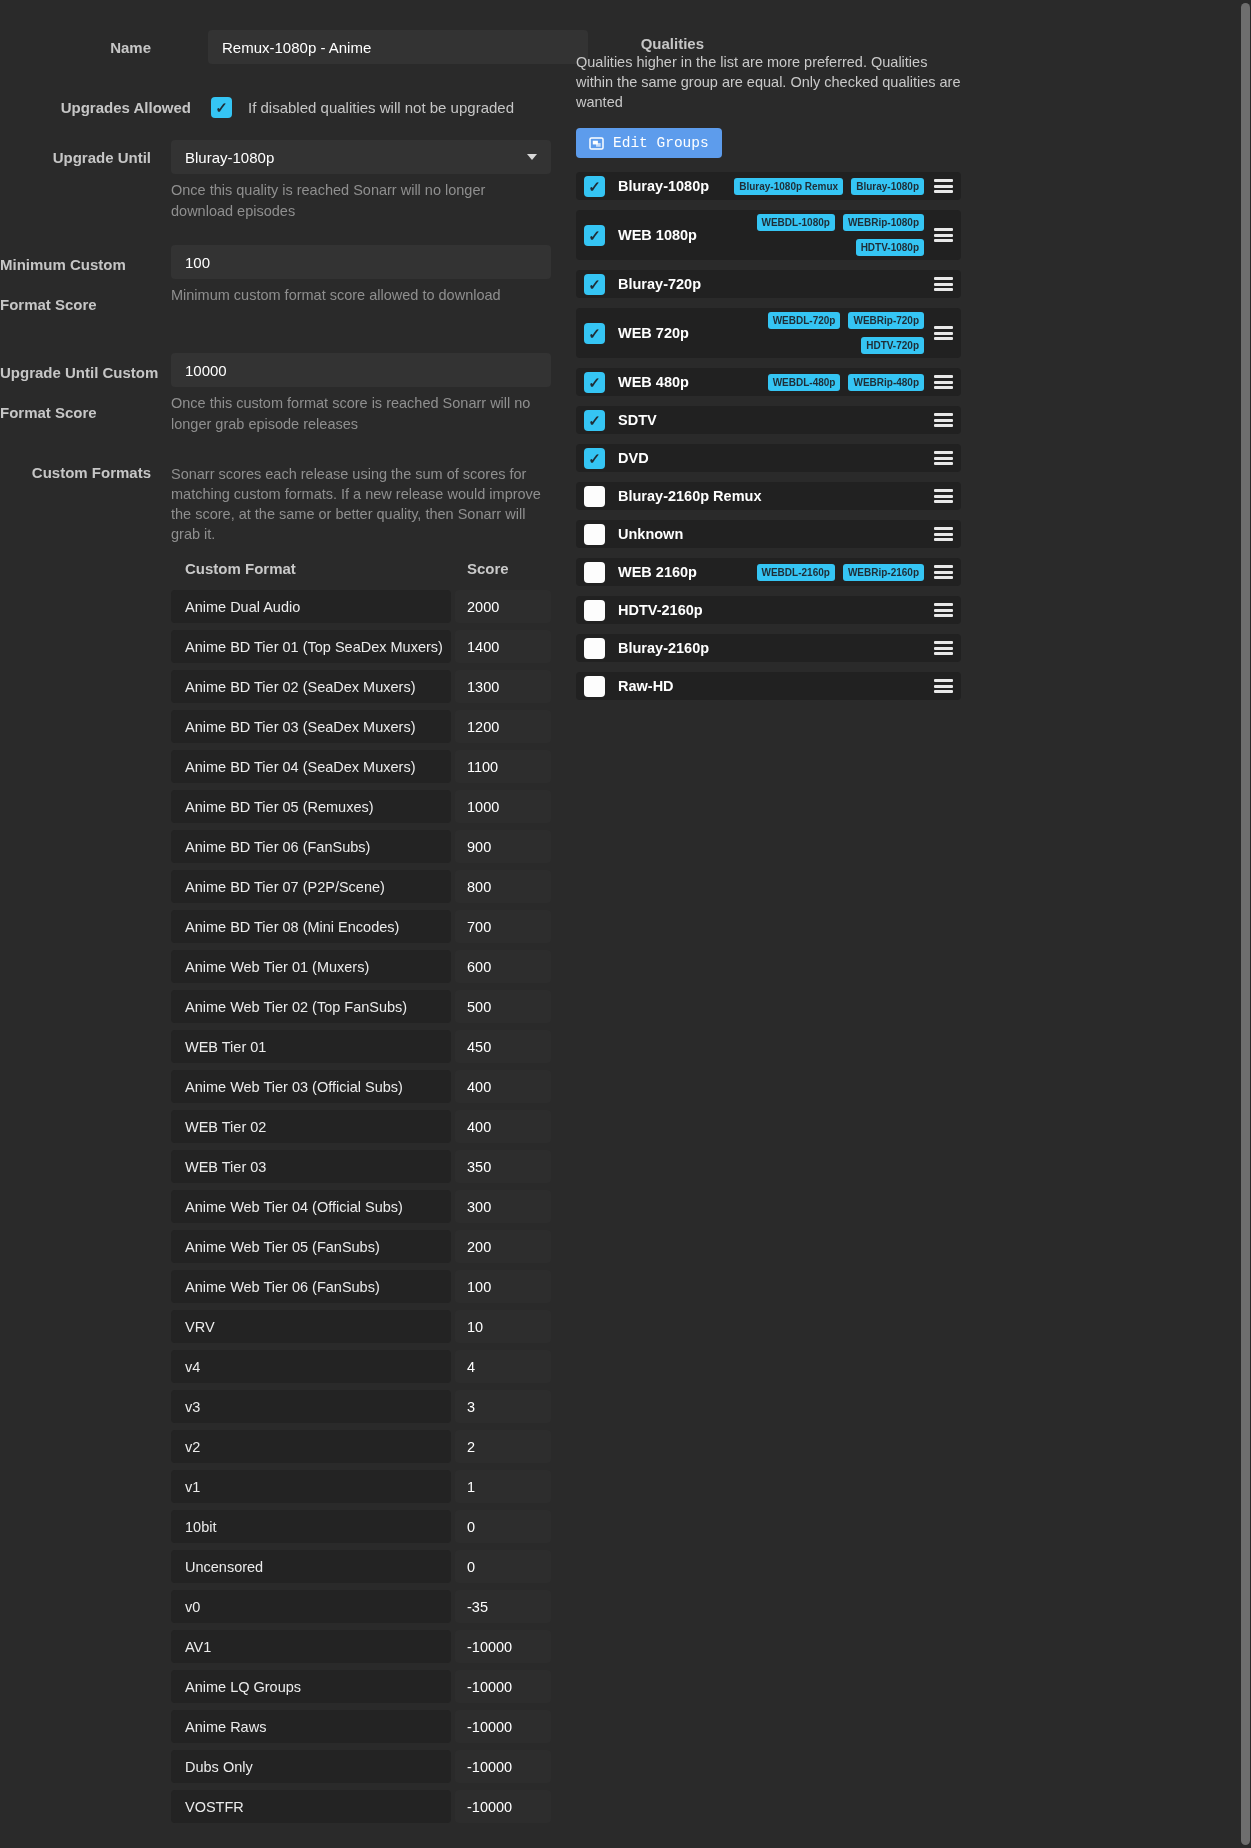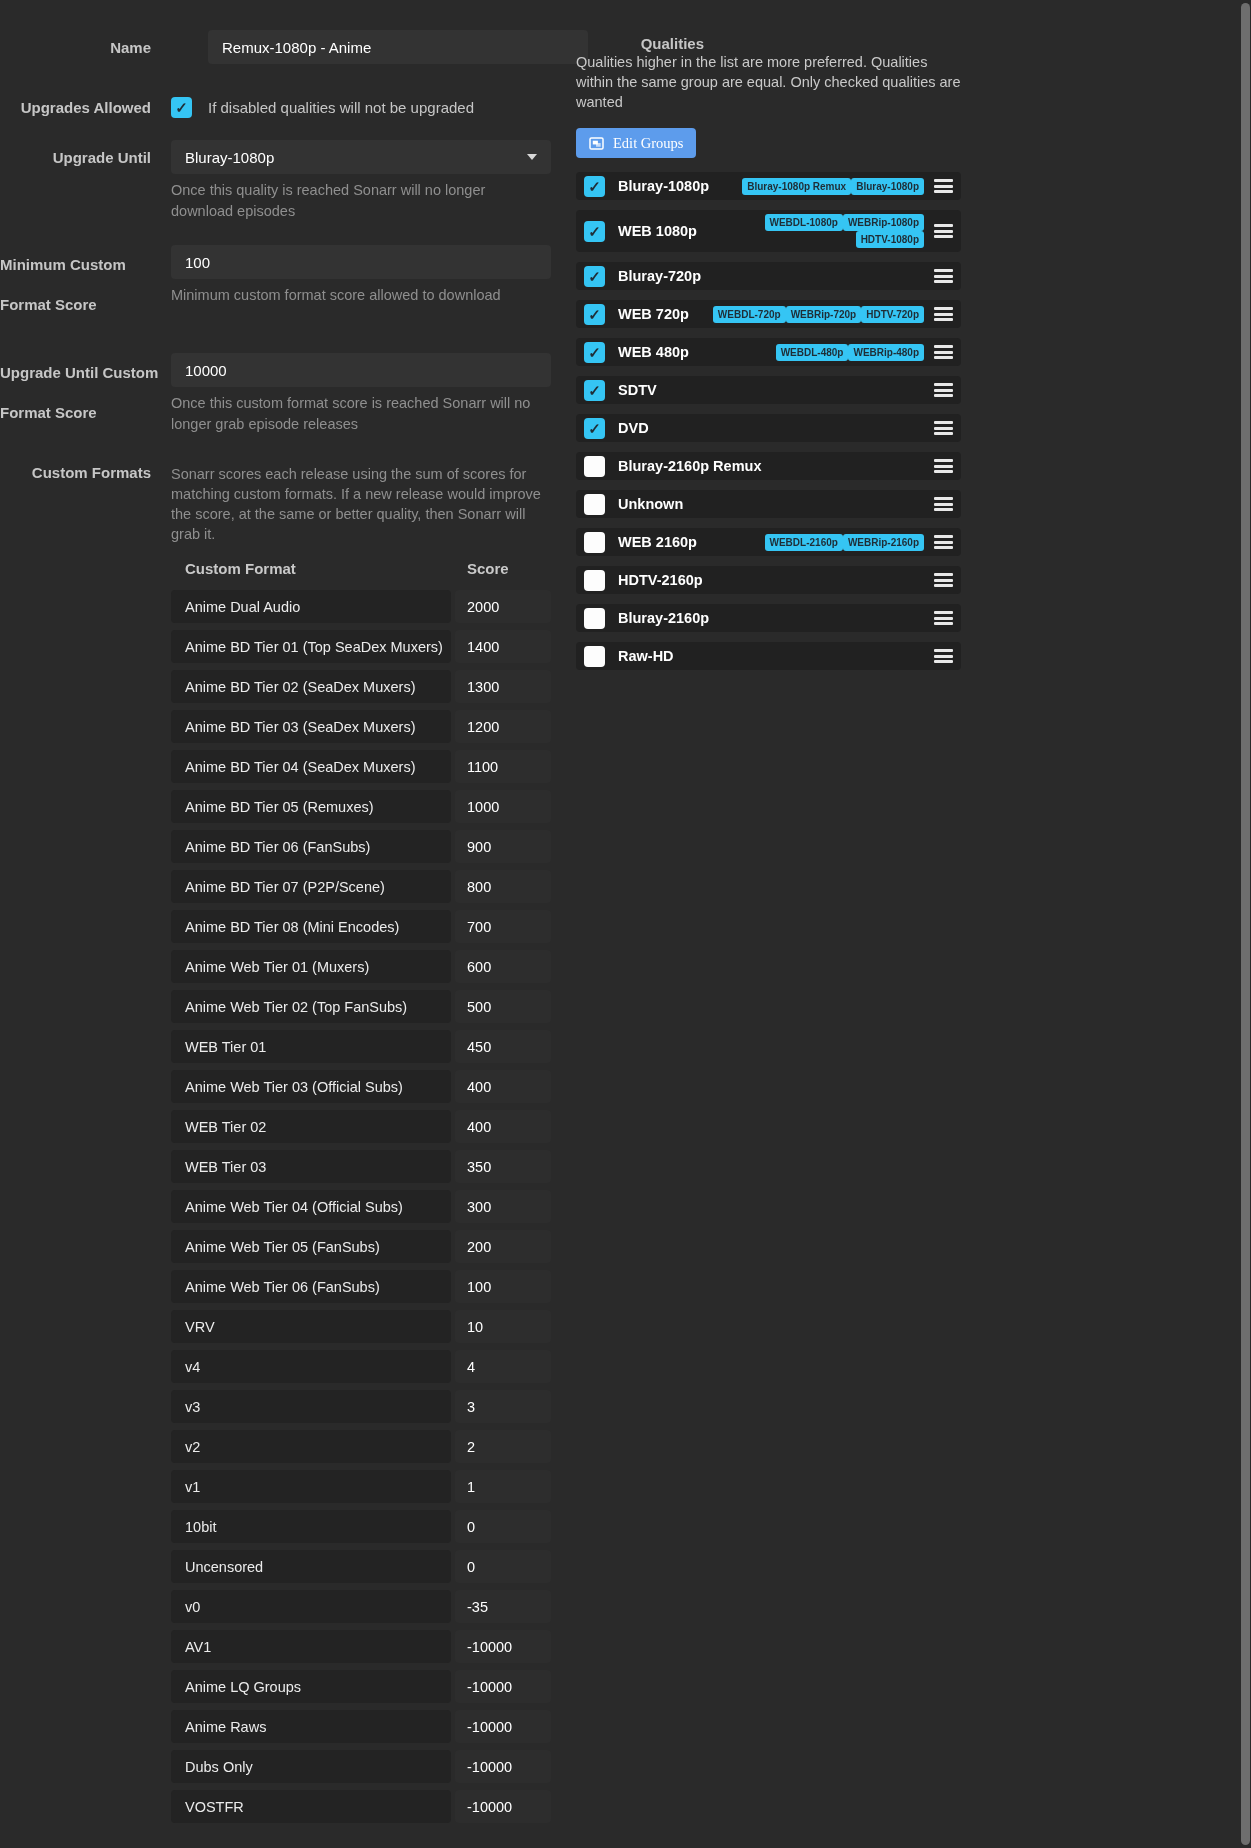--- a/index.html
+++ b/index.html
@@ -47,21 +47,21 @@
     width: 21px; height: 21px; border-radius: 4px; flex: none;
     display: flex; align-items: center; justify-content: center; cursor: pointer;
   }
   .checkbox.checked { background: var(--accent_cyan, #35c5f4); }
   .checkbox.checked::after { content: "✓"; color: var(--check_mark, #1f2d36); font-weight: 700; font-size: 15px; line-height: 1; }
   .checkbox.unchecked { background: #fdfdfd; }
   .check-row { display: flex; align-items: center; padding-top: 6px; }
   .check-row .check-text { margin-left: 16px; font-size: 15px; color: var(--label_text, #c6c6c6); }
 
   .row-name { margin-bottom: 27px; gap: 37px; }
-  .row-upgrades { margin-bottom: 22px; }
+  .row-upgrades { margin-bottom: 22px; margin-left: 40px; }
   .row-upgrade-until { margin-bottom: 23px; }
   .row-min { margin-bottom: 28px; }
   .row-upgrade-custom { margin-bottom: 20px; }
   .row-cf { margin-bottom: 16px; }
 
   
   .cf-header { display: flex; margin-left: 171px; width: 380px; margin-bottom: 13px; }
   .cf-header span { font-size: 15px; font-weight: 700; color: #c9c9c9; }
   .cf-h-name { width: 284px; padding-left: 14px; }
   .cf-h-score { padding-left: 12px; }
@@ -81,34 +81,34 @@
   .rrow { display: flex; flex-direction: column; }
   .rlabel {
     width: 144px; flex: none; text-align: right;
     font-size: 15px; font-weight: 700; color: var(--label_text, #c6c6c6); padding-top: 1px;
   }
   .rctrl { width: 385px; flex: none; margin-left: 16px; }
   .q-desc { font-size: 14.5px; line-height: 20px; color: #c9c9c9; }
   .edit-groups-btn {
     display: inline-flex; align-items: center; height: 30px; padding: 0 13px;
     background: var(--button_blue, #5d9cec); border: none; border-radius: 4px;
-    color: #fff; font-size: 14.5px; font-family: Liberation Serif, serif; cursor: pointer;
+    color: #fff; font-size: 14.5px; font-family: Liberation Mono, monospace; cursor: pointer;
     margin-top: 16px; margin-bottom: 14px;
   }
   .edit-groups-btn svg { margin-right: 9px; }
   .q-list { width: 385px; }
   .q-item {
     display: flex; align-items: center; min-height: 28px;
     background: var(--panel_row_bg, #212121); border-radius: 4px;
     padding: 0 8px; margin-bottom: 10px; width: 385px;
   }
   .q-label { margin-left: 13px; font-size: 14.5px; font-weight: 700; color: #fff; white-space: nowrap; }
   .q-badges {
     flex: 1; display: flex; flex-wrap: wrap; justify-content: flex-end; align-items: center;
-    gap: 0; margin: 4px 0 4px 8px; max-width: 222px; margin-left: auto;
+    gap: 8px; margin: 4px 0 4px 8px; max-width: 222px; margin-left: auto;
   }
   .badge {
     background: var(--accent_cyan, #35c5f4); color: var(--badge_text, #1f2d36);
     font-size: 10px; font-weight: 700; padding: 3px 5px; border-radius: 3px; white-space: nowrap;
   }
   .q-handle { margin-left: 10px; flex: none; width: 19px; display: flex; flex-direction: column; gap: 2.5px; cursor: grab; }
   .q-handle i { display: block; width: 19px; height: 3px; background: #e8e8e8; border-radius: 1px; }
 
   .scrollbar-thumb {
     position: absolute; right: 1px; top: 3px; width: 9px; height: 1842px;

